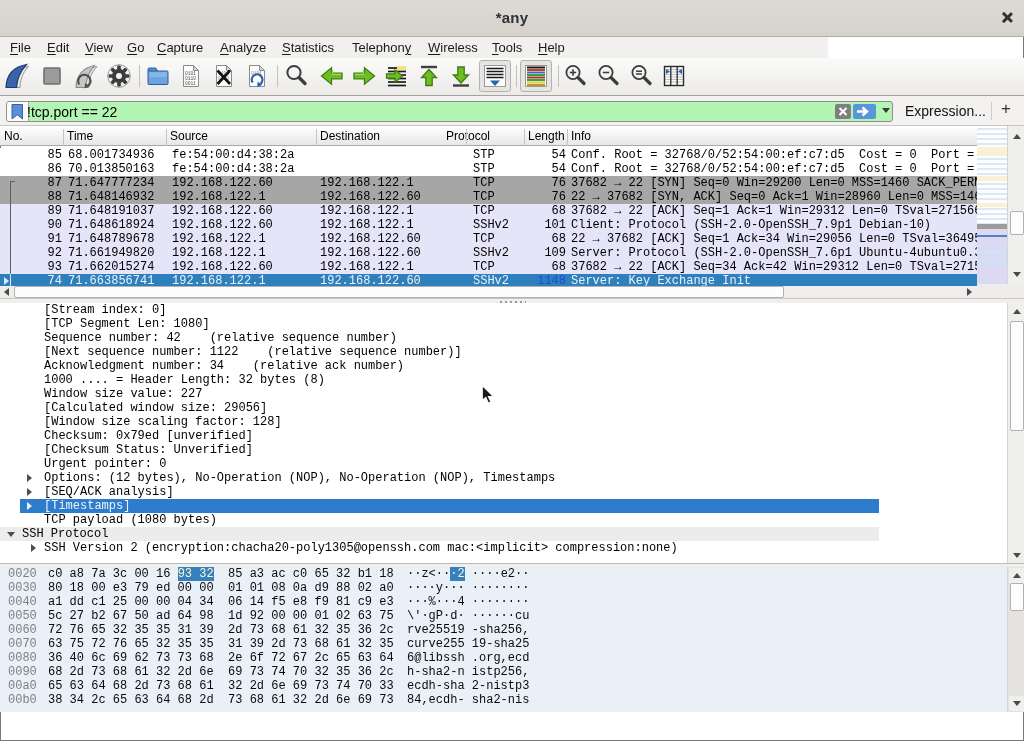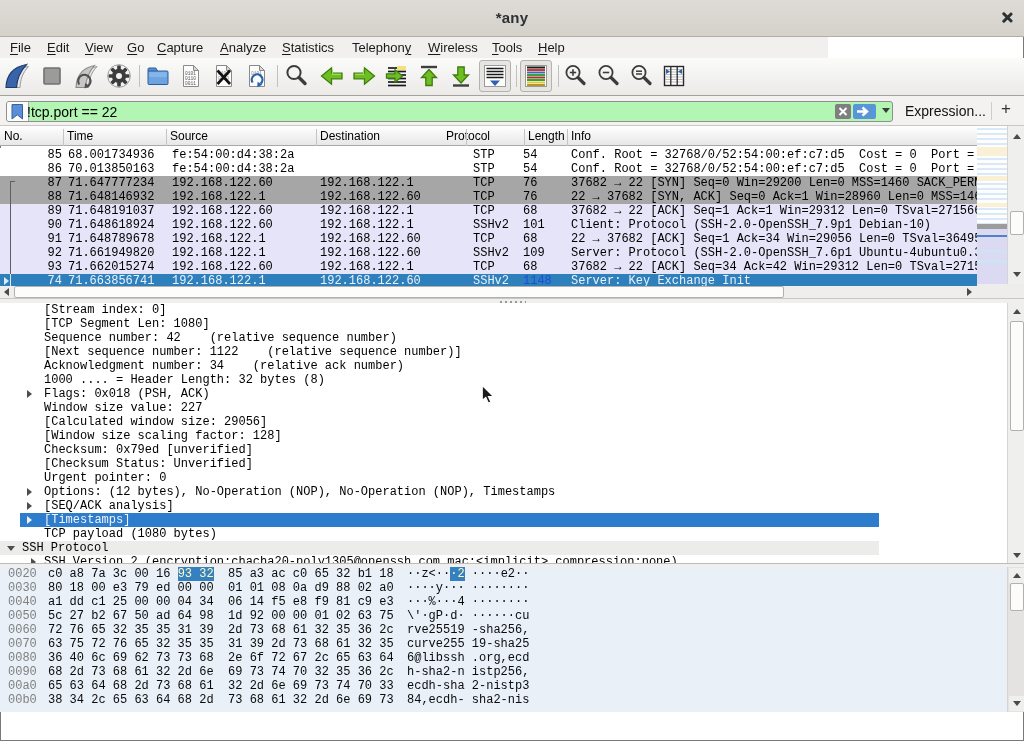--- a/index.html
+++ b/index.html
@@ -373,21 +373,21 @@
         <div>STP</div>
         <div>TCP</div>
         <div>TCP</div>
         <div>TCP</div>
         <div>SSHv2</div>
         <div>TCP</div>
         <div>SSHv2</div>
         <div>TCP</div>
         <div style="color:#eaf1f8">SSHv2</div>
   </div>
-  <div class="pcol mono" style="left:523px;width:43px;text-align:left;color:#000">
+  <div class="pcol mono" style="left:523px;width:43px;text-align:right;color:#000">
     <div>54</div>
         <div>54</div>
         <div>76</div>
         <div>76</div>
         <div>68</div>
         <div>101</div>
         <div>68</div>
         <div>109</div>
         <div>68</div>
         <div style="color:#1d4ed8">1148</div>
@@ -450,24 +450,20 @@
         <div class="txt">Sequence number: 42    (relative sequence number)</div>
       </div>
   <div class="dl">
         <div class="txt">[Next sequence number: 1122    (relative sequence number)]</div>
       </div>
   <div class="dl">
         <div class="txt">Acknowledgment number: 34    (relative ack number)</div>
       </div>
   <div class="dl">
         <div class="txt">1000 .... = Header Length: 32 bytes (8)</div>
-      </div>
-  <div class="dl">
-        <div class="dtri c" style="left:27px;top:3px"></div>
-        <div class="txt">Flags: 0x018 (PSH, ACK)</div>
       </div>
   <div class="dl">
         <div class="txt">Window size value: 227</div>
       </div>
   <div class="dl">
         <div class="txt">[Calculated window size: 29056]</div>
       </div>
   <div class="dl">
         <div class="txt">[Window size scaling factor: 128]</div>
       </div>

